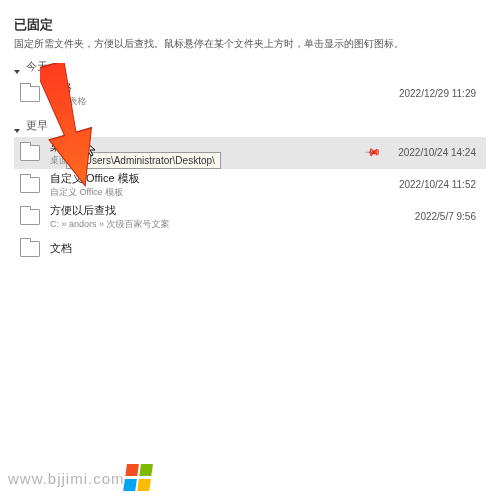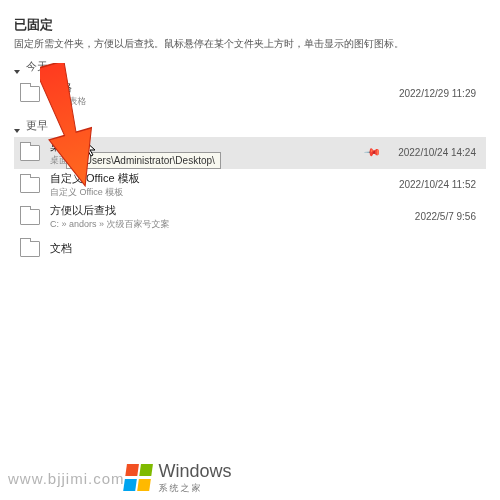--- a/index.html
+++ b/index.html
@@ -219,18 +219,14 @@
 
 <div class="watermark-bar">
   <div class="wm-text">www.bjjimi.com</div>
   <div class="brand">
     <div class="win-logo">
       <div class="a"></div>
         <div class="b"></div>
         <div class="c"></div>
         <div class="d"></div>
     </div>
-    <div>
-      <div>Windows</div>
-      <div class="brand-sub">系统之家</div>
-    </div>
   </div>
 </div>
 
 </body></html>

